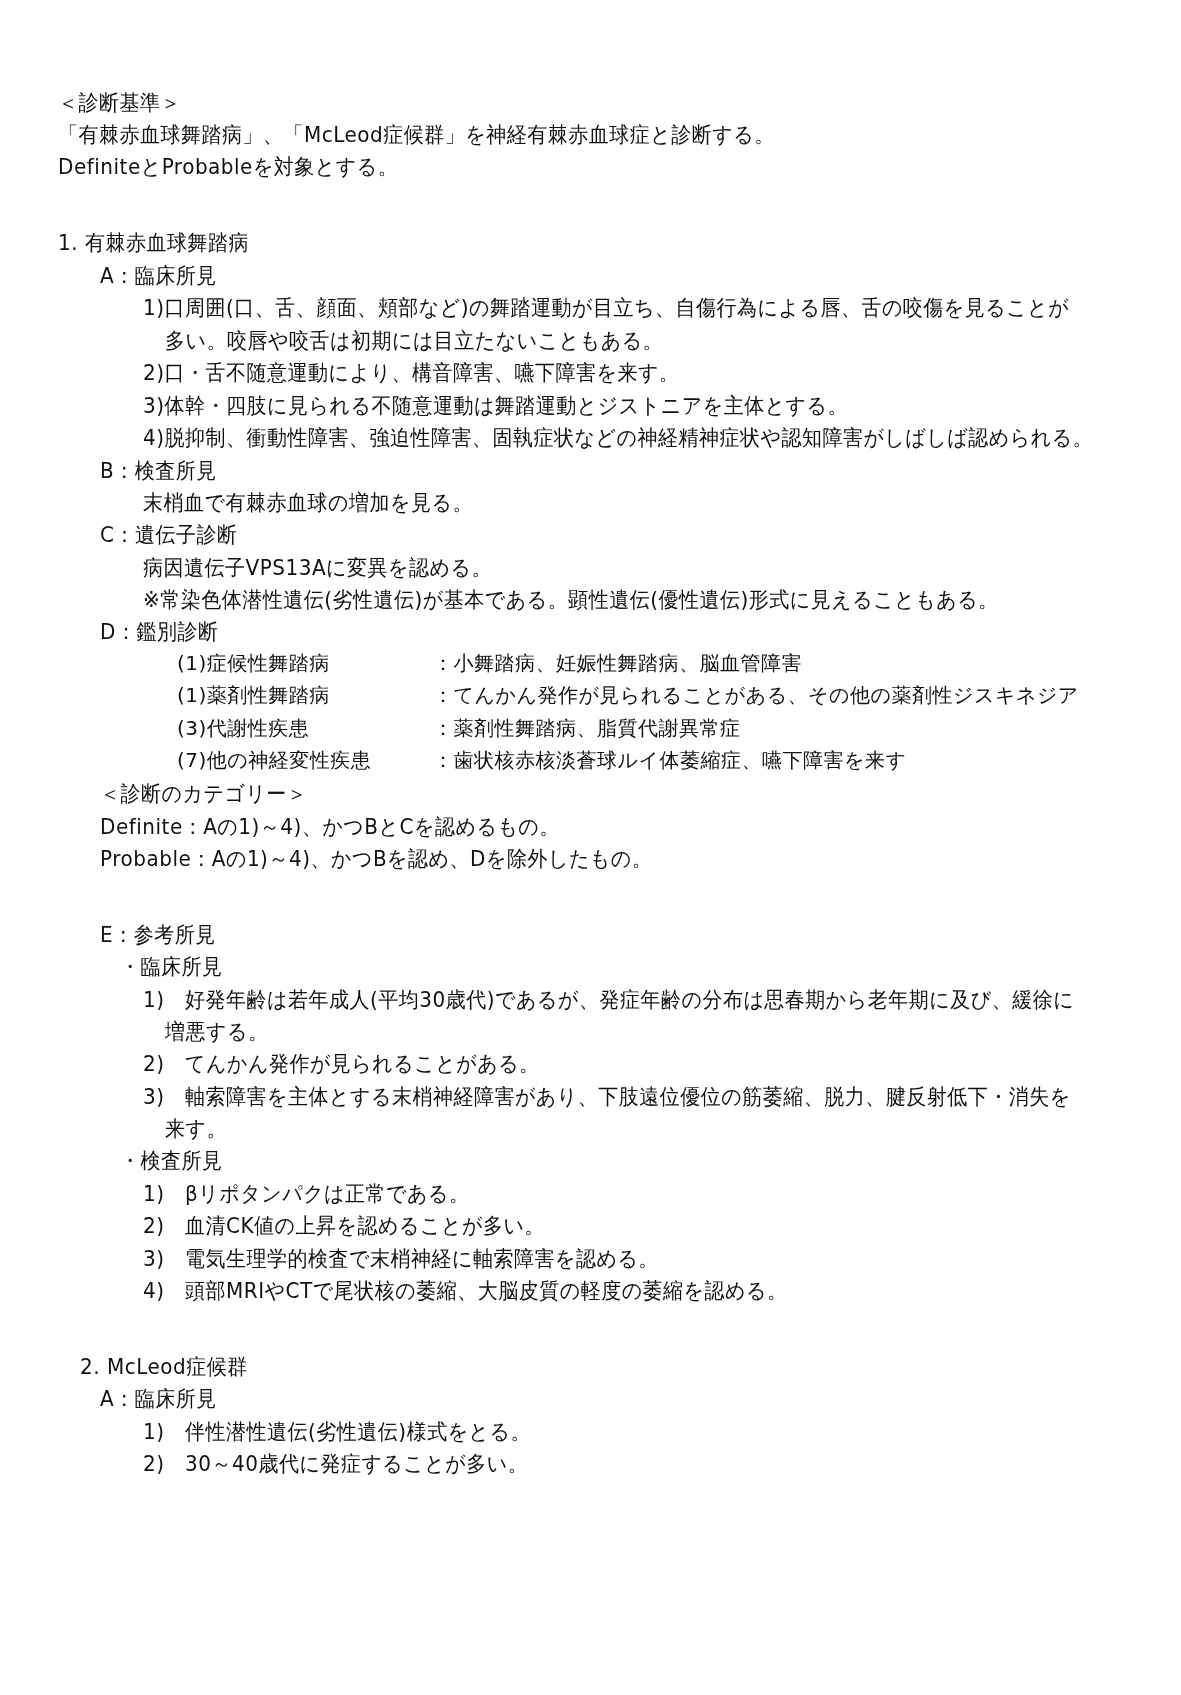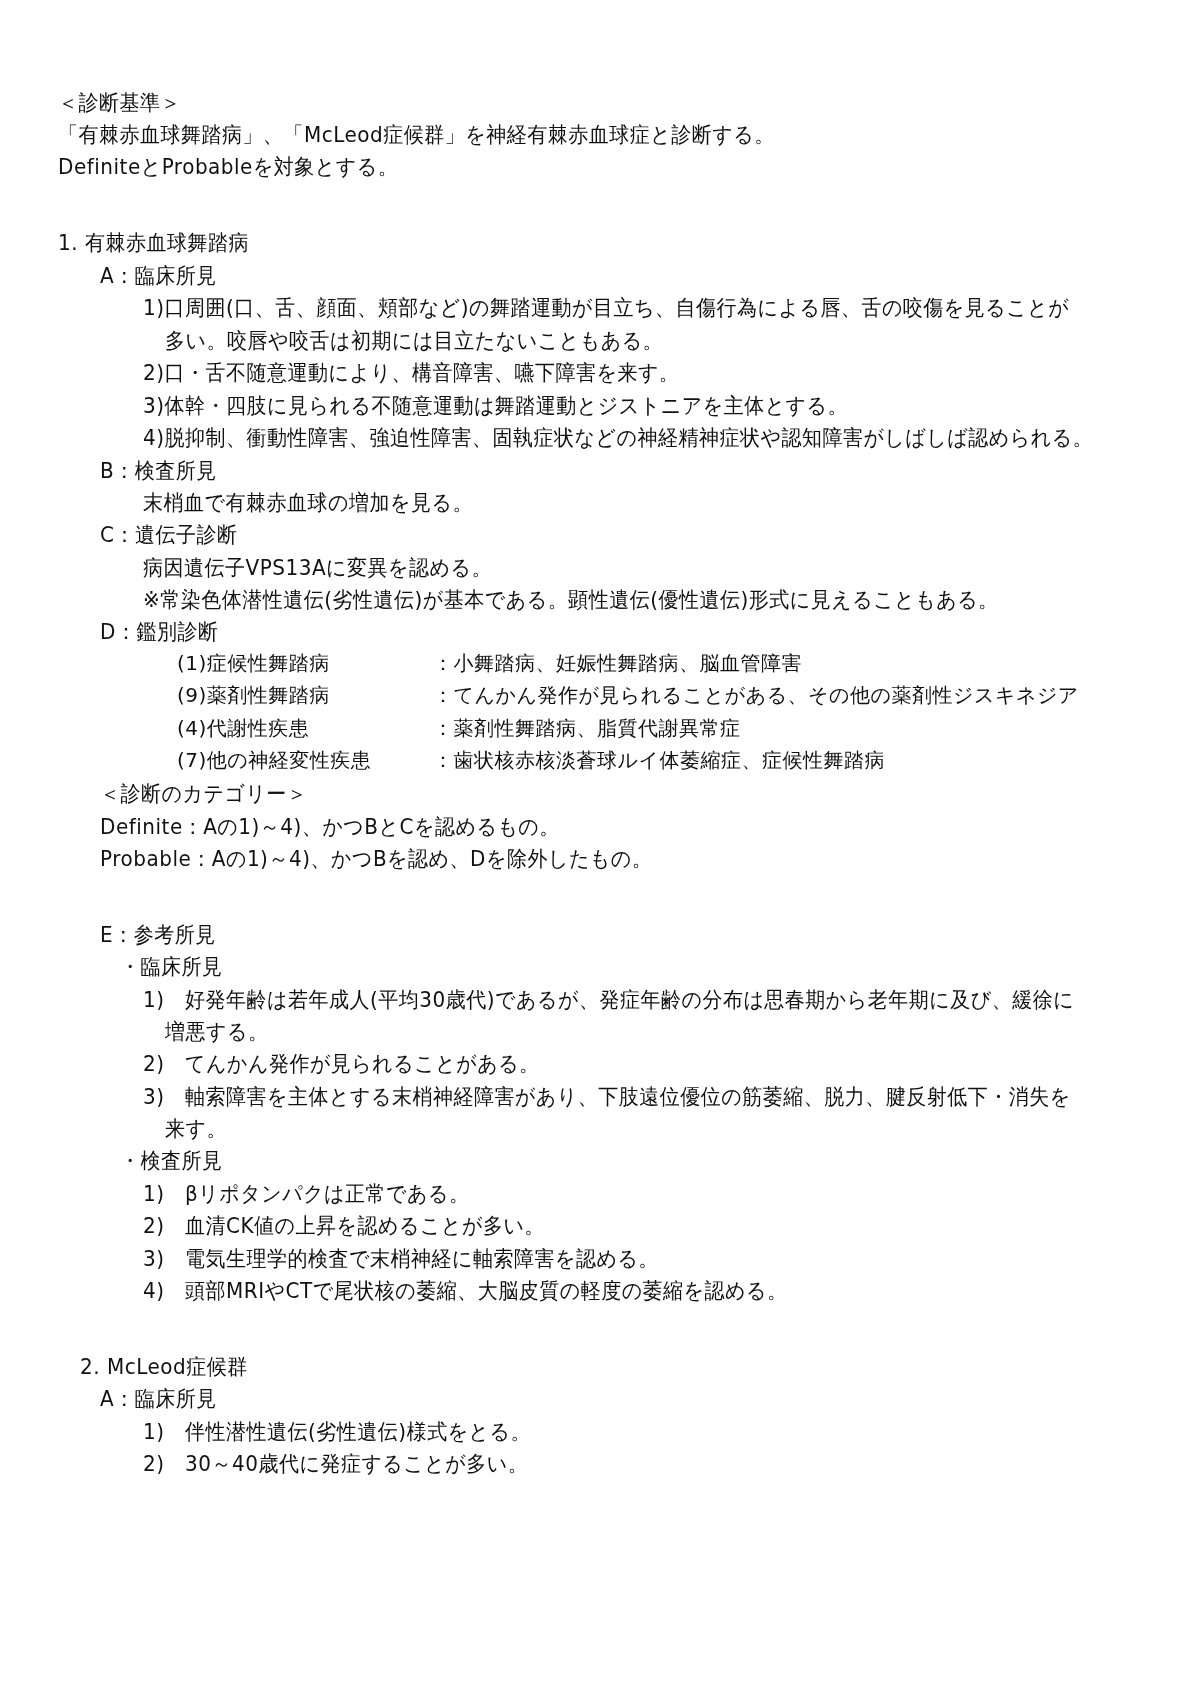--- a/index.html
+++ b/index.html
@@ -58,30 +58,30 @@
   <div class="line" style="left:100px; top:520px;">C：遺伝子診断</div>
   <div class="line" style="left:143px; top:553px;">病因遺伝子VPS13Aに変異を認める。</div>
   <div class="line" style="left:143px; top:585px;">※常染色体潜性遺伝(劣性遺伝)が基本である。顕性遺伝(優性遺伝)形式に見えることもある。</div>
 
   <div class="line" style="left:100px; top:617px;">D：鑑別診断</div>
   <div class="dd-row" style="left:165px; top:650px;">
     <span class="dd-term">(1)症候性舞踏病</span>
     <span class="dd-desc">：小舞踏病、妊娠性舞踏病、脳血管障害</span>
   </div>
   <div class="dd-row" style="left:165px; top:682px;">
-    <span class="dd-term">(9)薬剤性舞踏病</span>
+    <span class="dd-term">(1)薬剤性舞踏病</span>
     <span class="dd-desc">：てんかん発作が見られることがある、その他の薬剤性ジスキネジア</span>
   </div>
   <div class="dd-row" style="left:165px; top:715px;">
-    <span class="dd-term">(4)代謝性疾患</span>
+    <span class="dd-term">(3)代謝性疾患</span>
     <span class="dd-desc">：薬剤性舞踏病、脂質代謝異常症</span>
   </div>
   <div class="dd-row" style="left:165px; top:747px;">
     <span class="dd-term">(7)他の神経変性疾患</span>
-    <span class="dd-desc">：歯状核赤核淡蒼球ルイ体萎縮症、症候性舞踏病</span>
+    <span class="dd-desc">：歯状核赤核淡蒼球ルイ体萎縮症、嚥下障害を来す</span>
   </div>
 
   <div class="line" style="left:100px; top:779px;">＜診断のカテゴリー＞</div>
   <div class="line" style="left:100px; top:812px;">Definite：Aの1)～4)、かつBとCを認めるもの。</div>
   <div class="line" style="left:100px; top:844px;">Probable：Aの1)～4)、かつBを認め、Dを除外したもの。</div>
 
   <div class="line" style="left:100px; top:920px;">E：参考所見</div>
   <div class="line" style="left:120px; top:952px;">・臨床所見</div>
   <div class="line" style="left:143px; top:985px;">1)　好発年齢は若年成人(平均30歳代)であるが、発症年齢の分布は思春期から老年期に及び、緩徐に</div>
   <div class="line" style="left:165px; top:1017px;">増悪する。</div>

